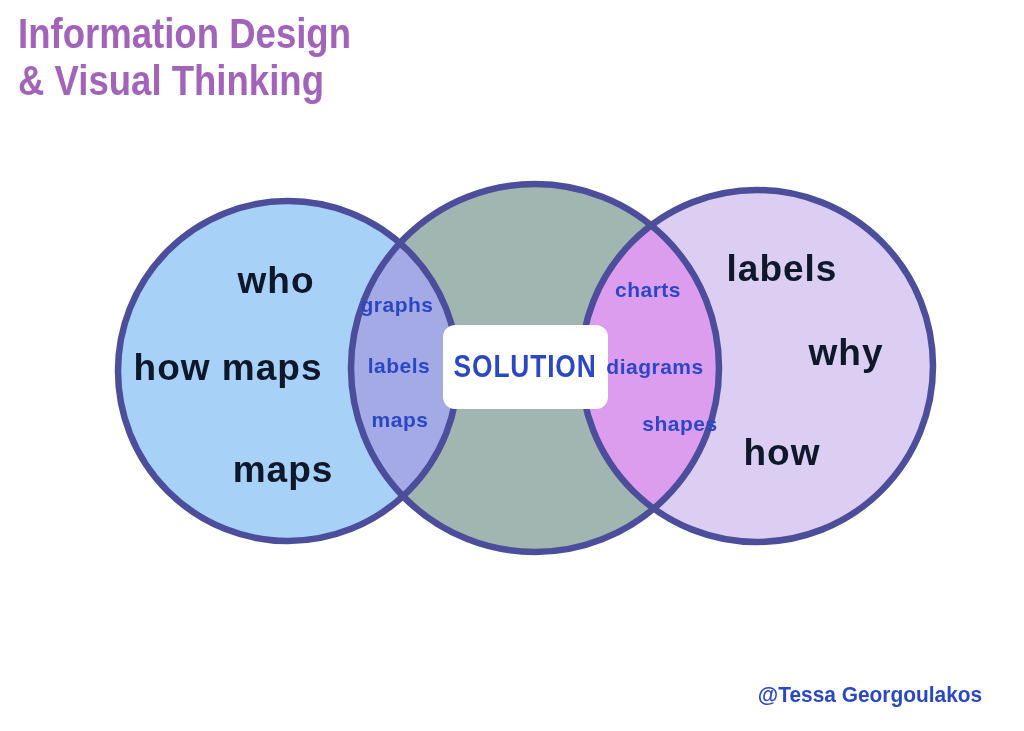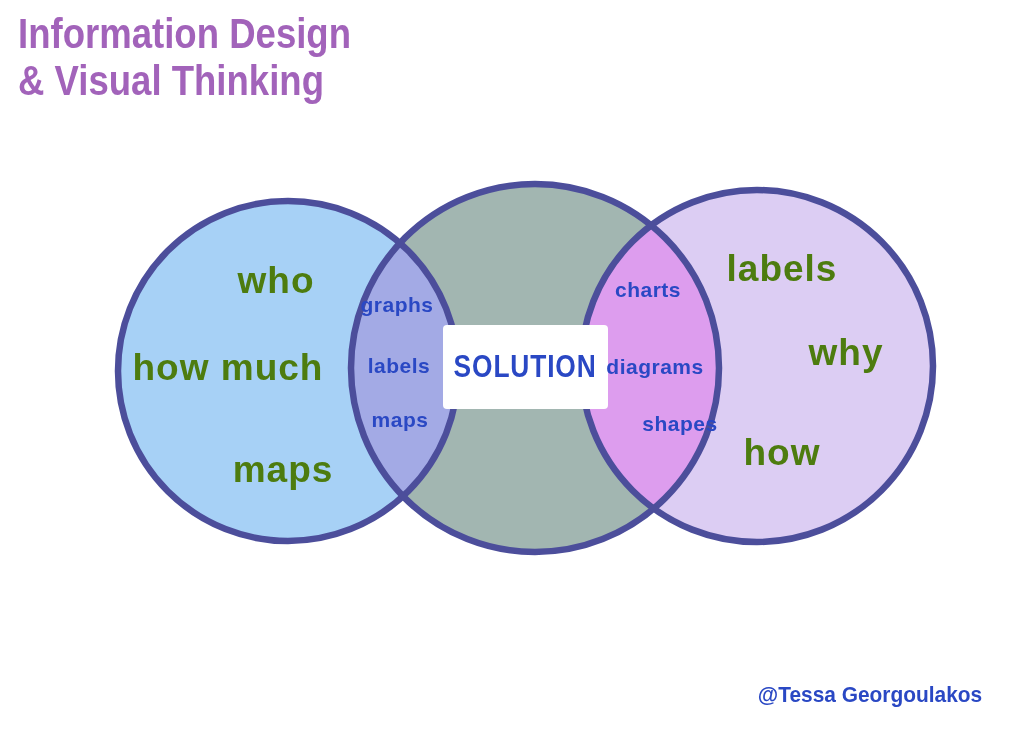--- a/index.html
+++ b/index.html
@@ -33,36 +33,36 @@
     white-space: nowrap;
   }
   .word {
     position: absolute;
     transform: translate(-50%, -50%);
     font-weight: bold;
     white-space: nowrap;
   }
   .q-word {
     font-size: 37px;
-    color: #4d7c0f;
+    color: #0f172a;
     letter-spacing: 1px;
   }
   .k-word {
     font-size: 21px;
     color: #2a48c4;
     letter-spacing: 0.5px;
   }
   .solution-box {
     position: absolute;
     left: 443px;
     top: 325px;
     width: 165px;
     height: 84px;
     background: #ffffff;
-    border-radius: 4px;
+    border-radius: 12px;
     display: flex;
     align-items: center;
     justify-content: center;
   }
   .solution-text {
     font-size: 31px;
     font-weight: bold;
     color: #2a48c4;
     letter-spacing: 1px;
     transform: scaleX(0.85);
@@ -121,21 +121,21 @@
     <circle cx="288" cy="371" r="170" fill="none" stroke-width="6.5" stroke="#4c4e9b"></circle>
     <circle cx="535" cy="368" r="184" fill="none" stroke-width="6.5" stroke="#4c4e9b"></circle>
     <circle cx="757" cy="366" r="176" fill="none" stroke-width="6.5" stroke="#4c4e9b"></circle>
   </svg>
 
   <div class="solution-box">
     <span class="solution-text">SOLUTION</span>
   </div>
 
   <div class="word q-word w-who">who</div>
-  <div class="word q-word w-howmuch">how much</div>
+  <div class="word q-word w-howmuch">how maps</div>
   <div class="word q-word w-what">maps</div>
 
   <div class="word k-word w-graphs">graphs</div>
   <div class="word k-word w-labels">labels</div>
   <div class="word k-word w-maps">maps</div>
 
   <div class="word k-word w-charts">charts</div>
   <div class="word k-word w-diagrams">diagrams</div>
   <div class="word k-word w-shapes">shapes</div>
 

